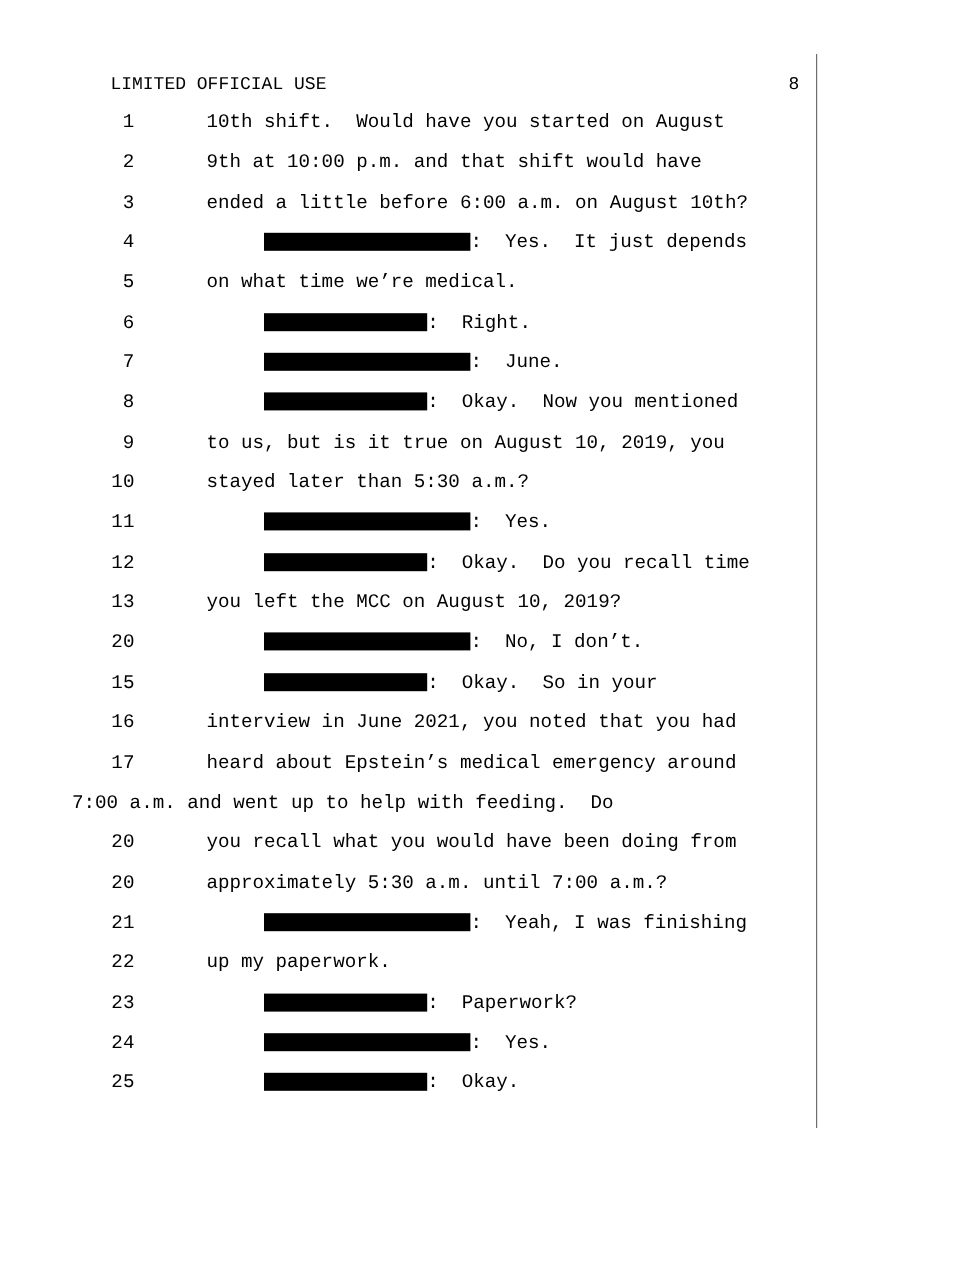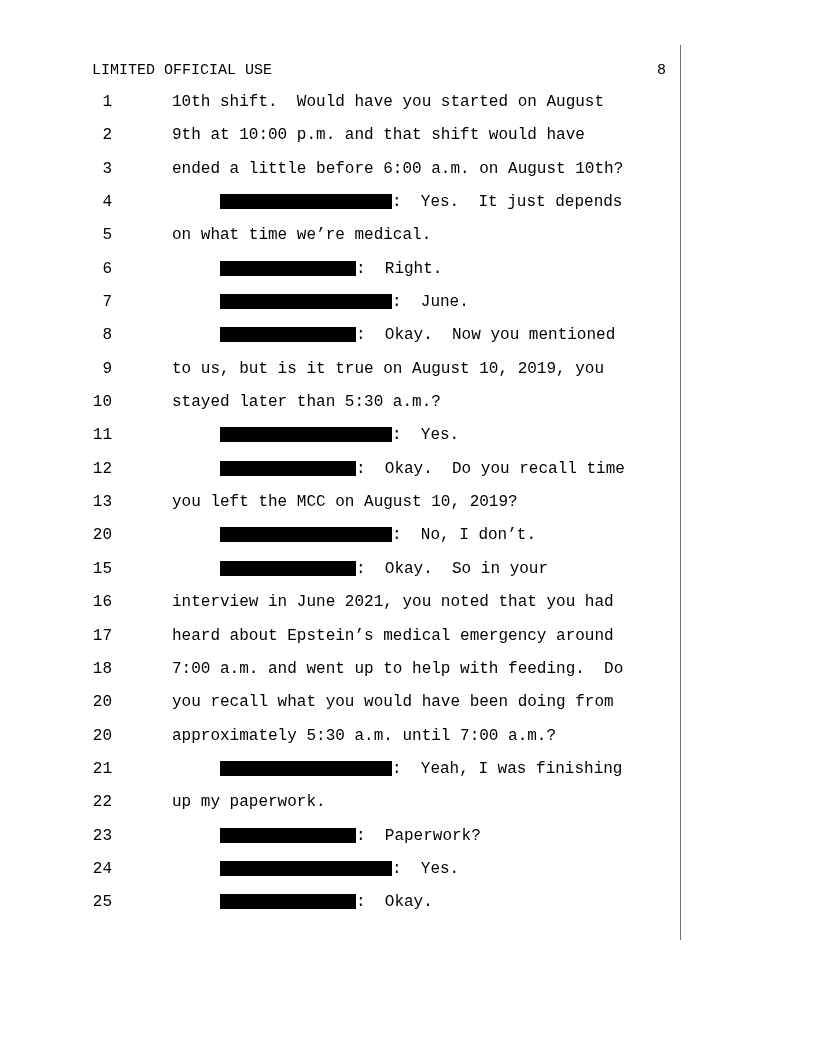--- a/index.html
+++ b/index.html
@@ -152,21 +152,20 @@
     <span class="num">16</span>
     <span class="content"><span>interview in June 2021, you noted that you had</span></span>
   </div>
 
   <div class="row">
     <span class="num">17</span>
     <span class="content"><span>heard about Epstein’s medical emergency around</span></span>
   </div>
 
   <div class="row">
-    <span class="num">18</span>
     <span class="content"><span>7:00 a.m. and went up to help with feeding.  Do</span></span>
   </div>
 
   <div class="row">
     <span class="num">20</span>
     <span class="content"><span>you recall what you would have been doing from</span></span>
   </div>
 
   <div class="row">
     <span class="num">20</span>

